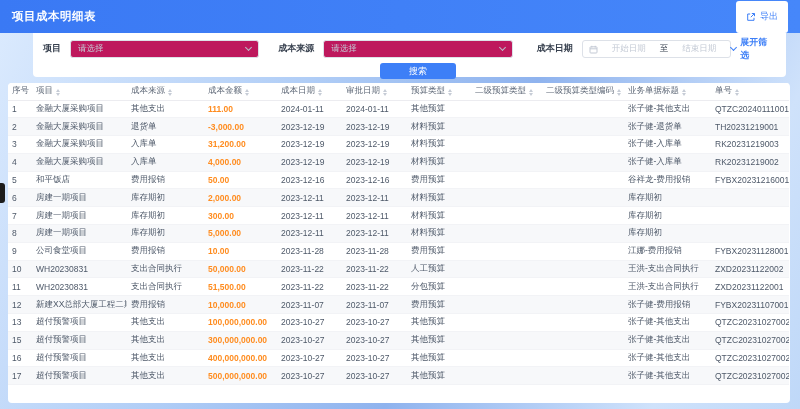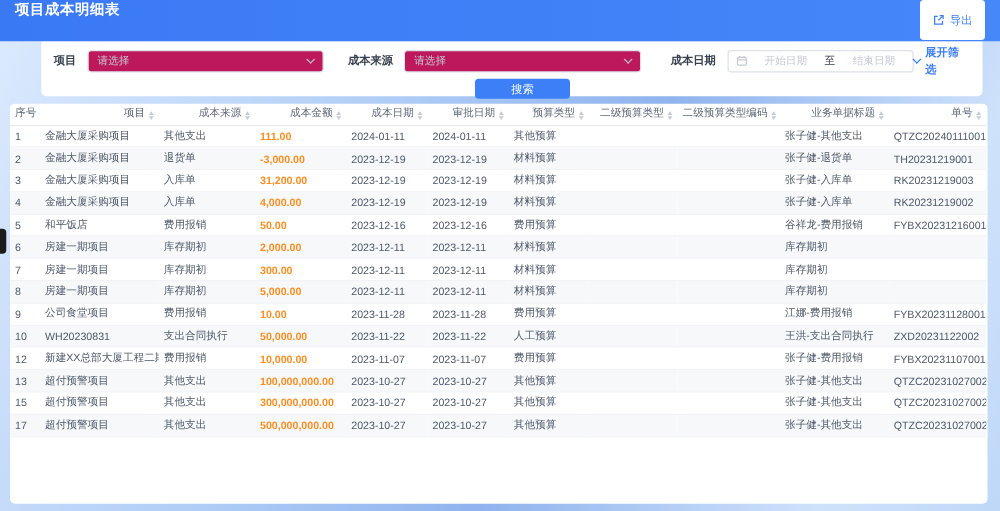--- a/index.html
+++ b/index.html
@@ -2,21 +2,21 @@
 <html><head>
 <meta charset="utf-8">
 <style>
   * { margin:0; padding:0; box-sizing:border-box; }
   html,body { width:800px; height:409px; overflow:hidden;
     font-family:"Liberation Sans","DejaVu Sans",sans-serif; }
   body { background:linear-gradient(115deg,#dcebfe 0%,#b0cdf6 35%,#8fb3ee 58%,#cfe2fb 85%,#bfd8f8 100%); position:relative; }
 
   
   .topbar { position:absolute; left:0; top:0; width:800px; height:33px;
-    background:linear-gradient(90deg,#3a79f4,#4687fa); display:flex; align-items:flex-start; padding:0 12px; z-index:3; }
+    background:linear-gradient(90deg,#3a79f4,#4687fa); display:flex; align-items:center; padding:0 12px; z-index:3; }
   .page-title { color:#fff; font-size:11.5px; font-weight:bold; letter-spacing:.5px; }
   .export-btn { margin-left:auto; background:#fff; color:#3d7ff7; border:none; border-radius:3px;
     height:21px; padding:16px 10px; font-size:9px; display:flex; align-items:center; gap:4px; cursor:pointer; }
   .export-btn svg { display:block; }
 
   
   .filter-card { position:absolute; left:33px; top:33px; width:753px; height:44px;
     background:#fff; border-radius:0 0 4px 4px; z-index:2; padding:6px 10px 0 10px; }
   .filter-row { display:flex; align-items:center; height:19px; }
   .f-label { font-size:9px; font-weight:bold; color:#38414f; white-space:nowrap; }
@@ -36,21 +36,21 @@
     transform:rotate(45deg); margin-top:-3px; }
   .btn-row { display:flex; align-items:center; margin-top:5px; padding-left:17px; gap:13px;flex-direction:column; }
   .search-btn { width:76px; height:16px; background:#3d7ff7; color:#fff; border:none; border-radius:3px;
     font-size:9px; cursor:pointer; }
   .clear-link { color:#3d7ff7; font-size:9px; text-decoration:none; cursor:pointer; }
 
   
   .table-card { position:absolute; left:8px; top:83px; width:782px; height:320px;
     background:#fff; border-radius:4px; overflow:hidden; z-index:2; }
   table { width:781px; border-collapse:collapse; table-layout:fixed; }
-  thead th { height:17px; font-size:8.5px; font-weight:normal; color:#5e6877; text-align:right;
+  thead th { height:17px; font-size:8.5px; font-weight:normal; color:#5e6877; text-align:left;
     padding:0 4px; border-bottom:1px solid #ececf0; white-space:nowrap; overflow:hidden; background:#fff;margin-top:36px; }
   tbody td { height:17.8px; font-size:8.5px; color:#4e5969; padding:0 4px; white-space:nowrap;
     overflow:hidden; border-bottom:1px solid #f2f3f6; }
   tbody tr:nth-child(even) { background:#f7f8fa; }
   td.amount { color:#ff8c1f; font-weight:bold; }
   .sort { display:inline-flex; flex-direction:column; margin-left:3px; vertical-align:1px; cursor:pointer; }
   .sort i { width:0; height:0; border-left:2.5px solid transparent; border-right:2.5px solid transparent; display:block; }
   .sort .up { border-bottom:3px solid #c6ccd6; margin-bottom:1px; }
   .sort .dn { border-top:3px solid #c6ccd6; }
 
@@ -295,20 +295,33 @@
           <td class="amount">50,000.00</td>
           <td>2023-11-22</td>
           <td>2023-11-22</td>
           <td>人工预算</td>
           <td></td>
           <td></td>
           <td>王洪-支出合同执行</td>
           <td>ZXD20231122002</td>
         </tr>
         <tr>
+          <td>11</td>
+          <td>WH20230831</td>
+          <td>支出合同执行</td>
+          <td class="amount">51,500.00</td>
+          <td>2023-11-22</td>
+          <td>2023-11-22</td>
+          <td>分包预算</td>
+          <td></td>
+          <td></td>
+          <td>王洪-支出合同执行</td>
+          <td>ZXD20231122001</td>
+        </tr>
+        <tr>
           <td>12</td>
           <td>新建XX总部大厦工程二期</td>
           <td>费用报销</td>
           <td class="amount">10,000.00</td>
           <td>2023-11-07</td>
           <td>2023-11-07</td>
           <td>费用预算</td>
           <td></td>
           <td></td>
           <td>张子健-费用报销</td>
@@ -334,20 +347,33 @@
           <td class="amount">300,000,000.00</td>
           <td>2023-10-27</td>
           <td>2023-10-27</td>
           <td>其他预算</td>
           <td></td>
           <td></td>
           <td>张子健-其他支出</td>
           <td>QTZC20231027002</td>
         </tr>
         <tr>
+          <td>16</td>
+          <td>超付预警项目</td>
+          <td>其他支出</td>
+          <td class="amount">400,000,000.00</td>
+          <td>2023-10-27</td>
+          <td>2023-10-27</td>
+          <td>其他预算</td>
+          <td></td>
+          <td></td>
+          <td>张子健-其他支出</td>
+          <td>QTZC20231027002</td>
+        </tr>
+        <tr>
           <td>17</td>
           <td>超付预警项目</td>
           <td>其他支出</td>
           <td class="amount">500,000,000.00</td>
           <td>2023-10-27</td>
           <td>2023-10-27</td>
           <td>其他预算</td>
           <td></td>
           <td></td>
           <td>张子健-其他支出</td>

